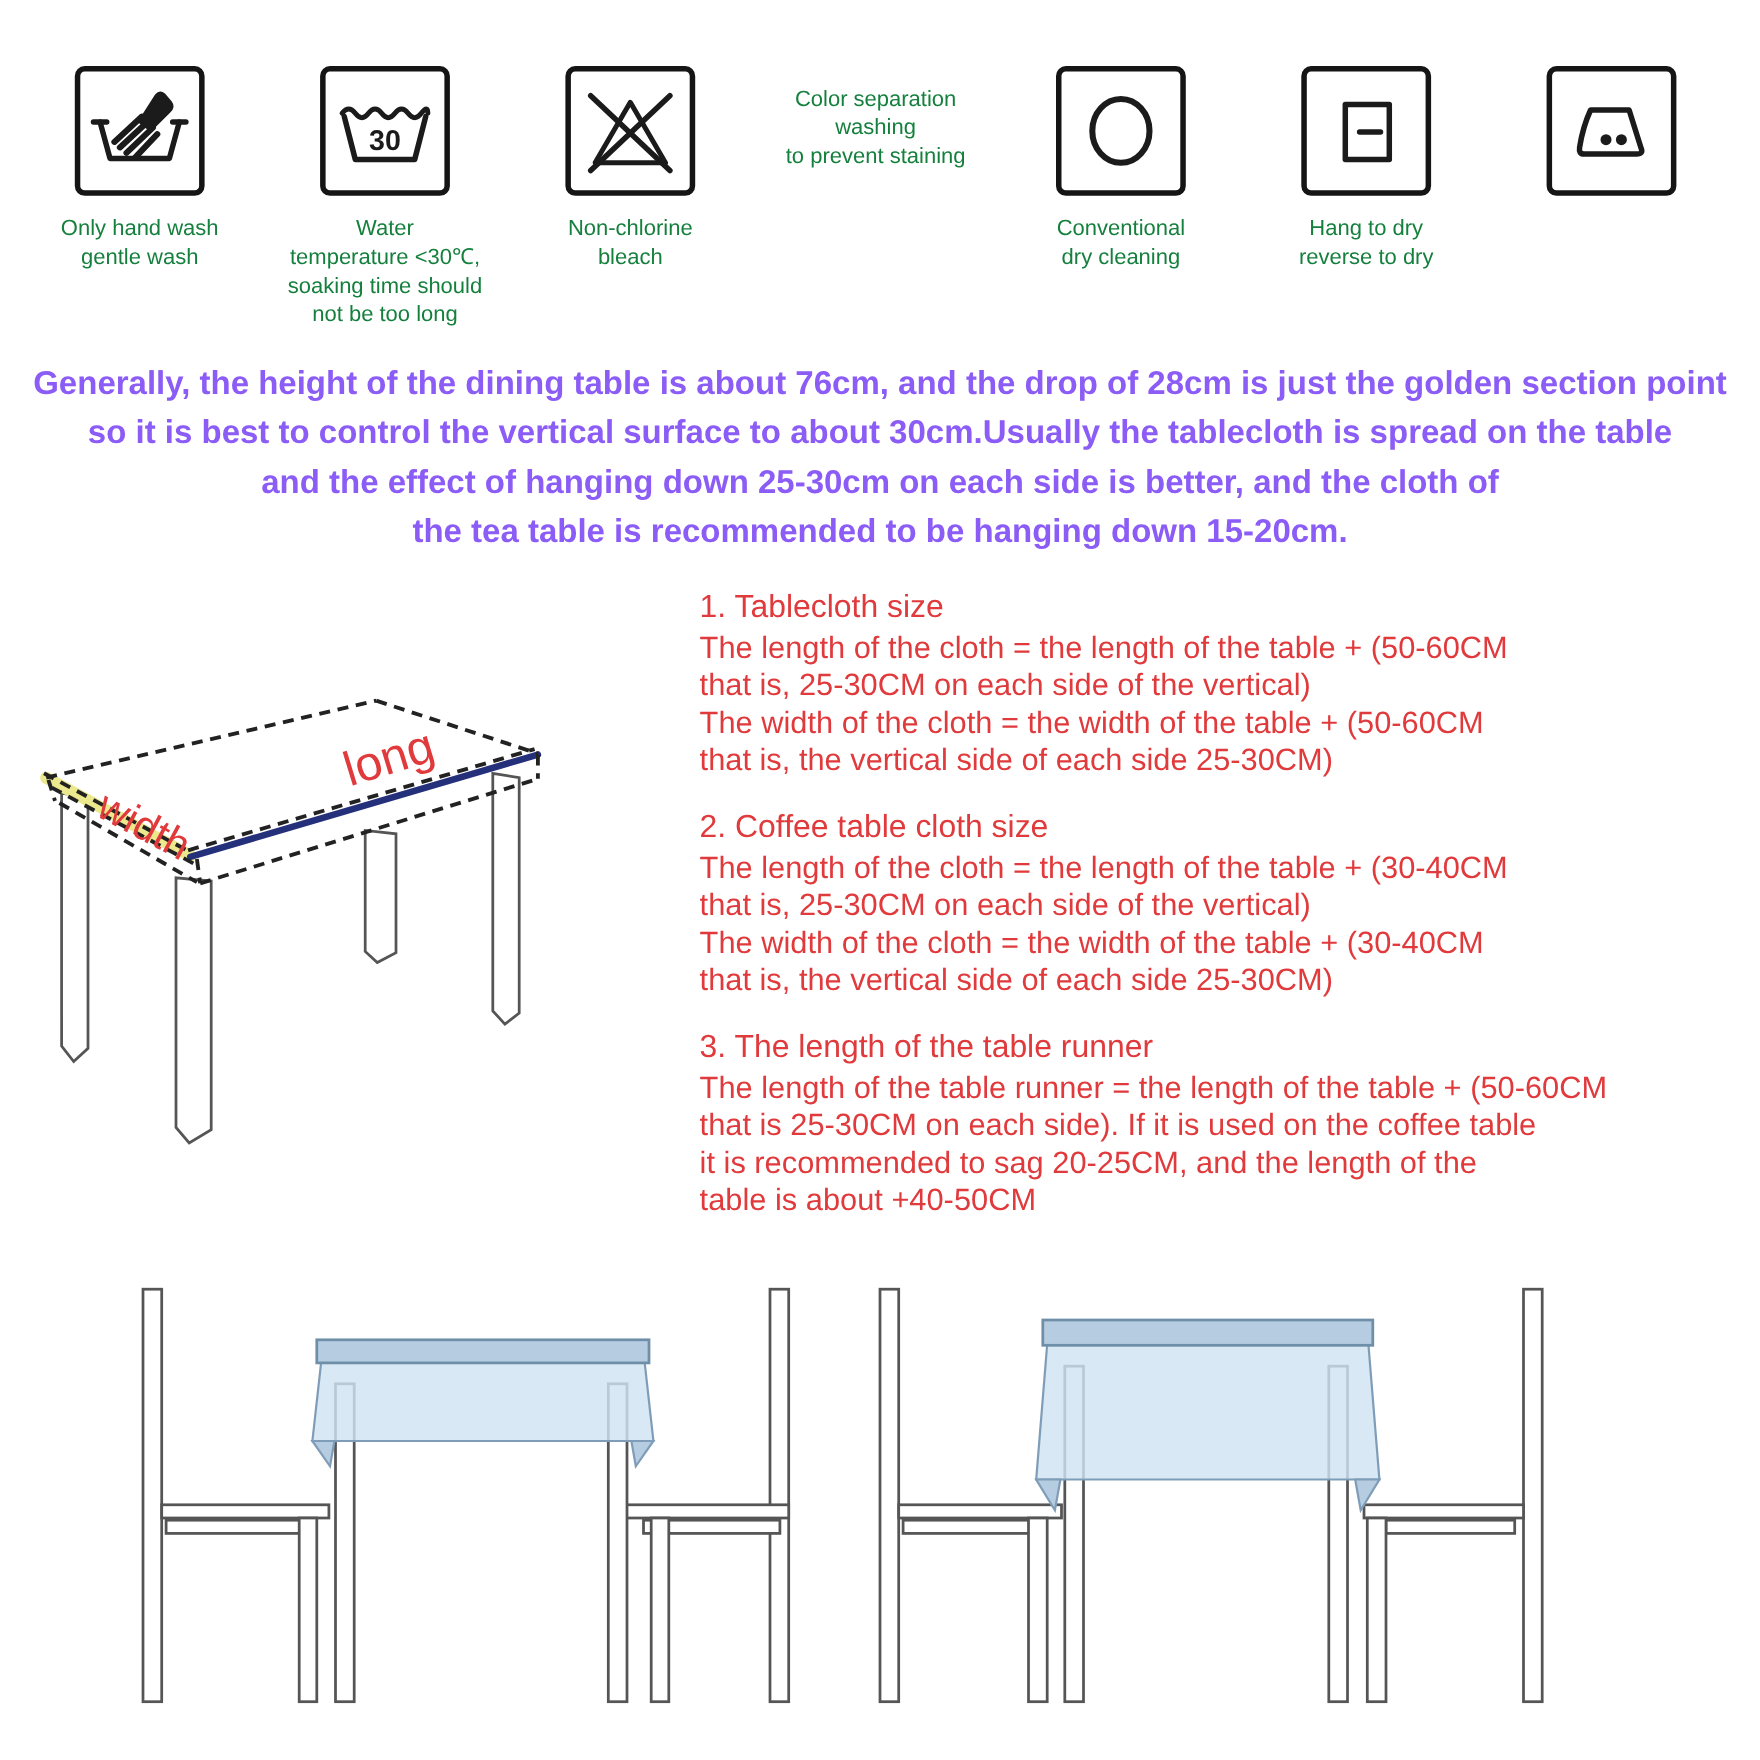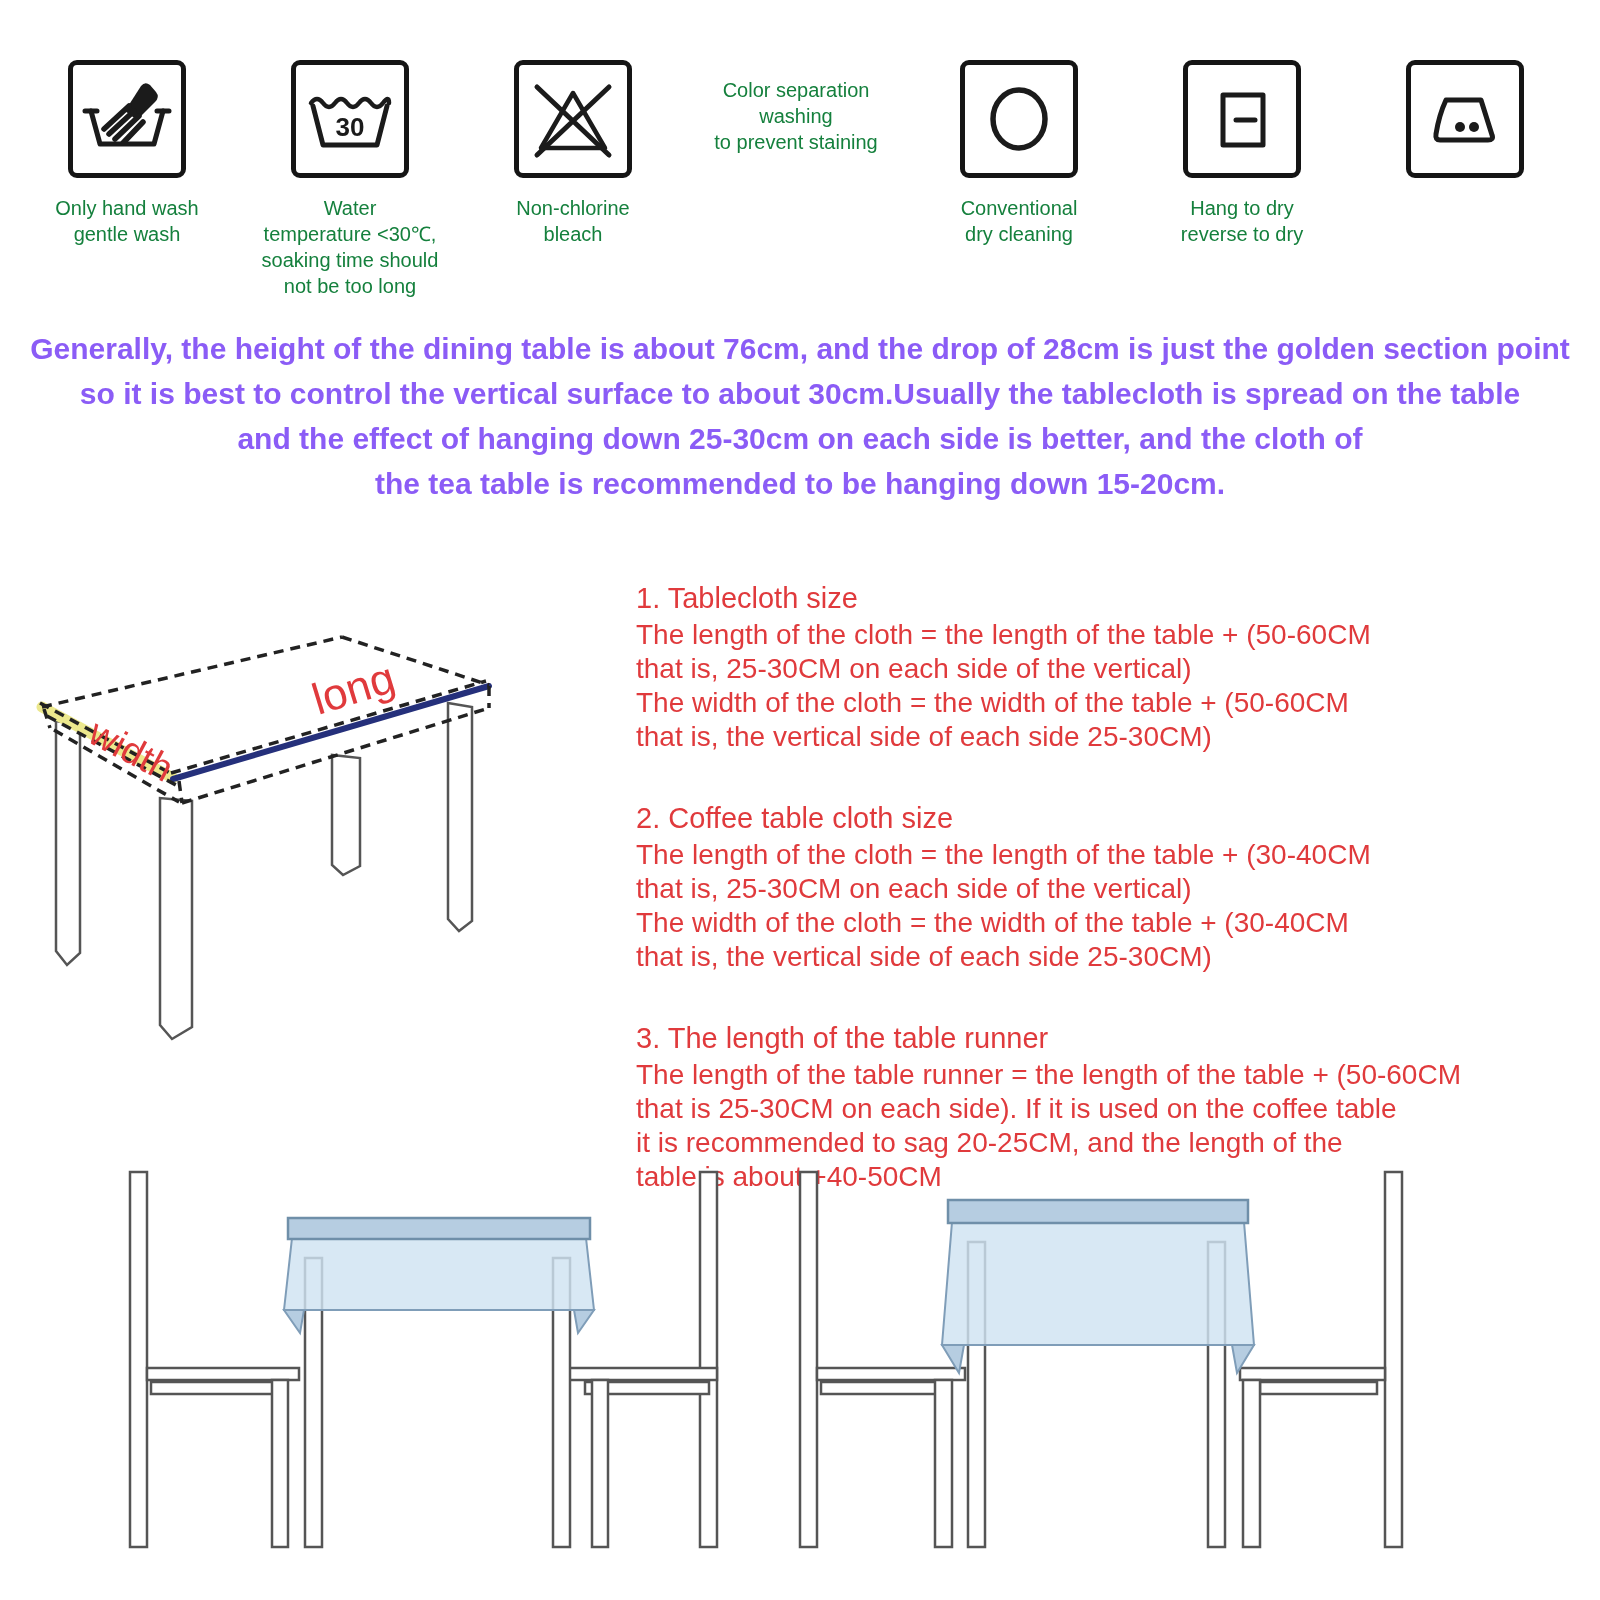--- a/index.html
+++ b/index.html
@@ -28,21 +28,21 @@
     font-size:20px; line-height:26px; white-space:pre-line; color:#15803d;
   }
   
   .intro {
     position:absolute; top:326px; left:0; width:100%;
     text-align:center; font-size:30px; line-height:45px;
     color:#8b5cf6; white-space:pre-line;font-weight:bold;
   }
   .sections { position:absolute; left:636px; top:534px; width:840px; color:#e03a3c; }
   .section { margin-bottom:26px; }
-  .sec-title { font-size:29px; line-height:36px; margin-bottom:2px;margin-top:46px; }
+  .sec-title { font-size:29px; line-height:36px; margin-bottom:2px; }
   .sec-body  { font-size:28px; line-height:34px; white-space:pre-line; }
   
   .table-diagram  { position:absolute; left:20px;  top:595px;  width:630px; height:520px; }
   .diagram-left   { position:absolute; left:60px;  top:1130px; width:700px; height:470px; }
   .diagram-right  { position:absolute; left:780px; top:1130px; width:780px; height:470px; }
   .furn { stroke:#555; stroke-width:2.5; fill:#ffffff; }
   .dash { stroke:#222; stroke-width:3.5; fill:none; stroke-dasharray:10 7; }
   .ink  { stroke:#1b1b1b; fill:none; stroke-linecap:round; stroke-linejoin:round; }
 </style>
 </head>

